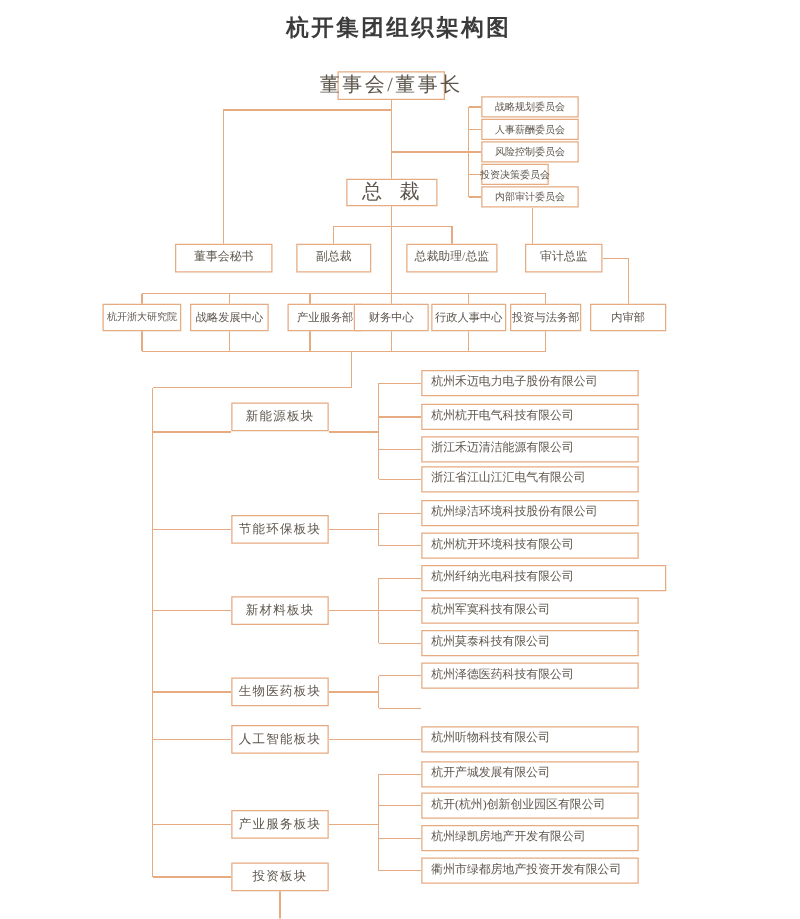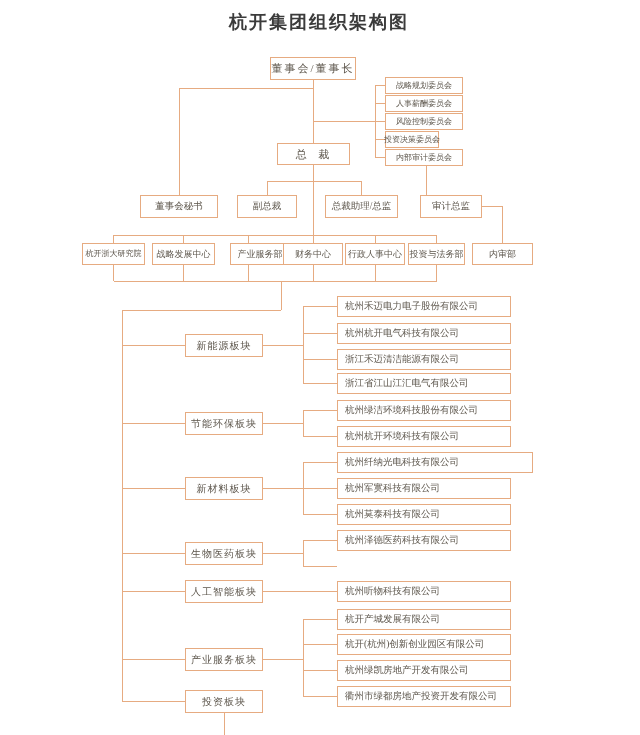--- a/index.html
+++ b/index.html
@@ -23,21 +23,21 @@
     background:#fff;display:flex;align-items:center;justify-content:center;
     font-size:9.5px;line-height:1;white-space:pre;color:var(--text);
   }
   .co{
     position:absolute;box-sizing:border-box;border:1px solid var(--line);
     background:#fff;display:flex;align-items:center;justify-content:flex-start;
     padding-left:7px;font-size:9.5px;line-height:1;white-space:nowrap;color:var(--text);
   }
   .small{font-size:8px;font-family:Liberation Serif, serif;}
   .seg{font-size:10px;letter-spacing:1px;}
-  .big{font-size:11px;letter-spacing:2px;}
+  .big{font-size:16px;letter-spacing:2px;}
 </style>
 </head>
 <body>
 
 <div id="stage">
 
   <svg id="wires" viewBox="0 0 640 735" shape-rendering="crispEdges">
     <path fill="none" stroke="currentColor" stroke-width="1" d="
       M313 80 V143
       M313 88 H179 V195
@@ -90,21 +90,21 @@
   <div class="bx" style="left:420px;top:195px;width:62px;height:23px;">审计总监</div>
 
   <div class="bx small" style="left:82px;top:243px;width:63px;height:22px;">杭开浙大研究院</div>
   <div class="bx" style="left:152px;top:243px;width:63px;height:22px;font-size:9px;">战略发展中心</div>
   <div class="bx" style="left:218px;top:243px;width:60px;height:22px;font-size:9px;margin-left:12px;">产业服务部</div>
   <div class="bx" style="left:283px;top:243px;width:60px;height:22px;font-size:9px;">财务中心</div>
   <div class="bx" style="left:345px;top:243px;width:60px;height:22px;font-size:9px;">行政人事中心</div>
   <div class="bx" style="left:408px;top:243px;width:57px;height:22px;font-size:9px;">投资与法务部</div>
   <div class="bx" style="left:472px;top:243px;width:61px;height:22px;font-size:9px;">内审部</div>
 
-  <div class="bx seg" style="left:185px;top:334px;width:78px;height:23px;">新能源板块</div>
+  <div class="bx seg" style="left:185px;top:322px;width:78px;height:23px;">新能源板块</div>
   <div class="bx seg" style="left:185px;top:412px;width:78px;height:23px;">节能环保板块</div>
   <div class="bx seg" style="left:185px;top:477px;width:78px;height:23px;">新材料板块</div>
   <div class="bx seg" style="left:185px;top:542px;width:78px;height:23px;">生物医药板块</div>
   <div class="bx seg" style="left:185px;top:580px;width:78px;height:23px;">人工智能板块</div>
   <div class="bx seg" style="left:185px;top:648px;width:78px;height:23px;">产业服务板块</div>
   <div class="bx seg" style="left:185px;top:690px;width:78px;height:23px;">投资板块</div>
 
   <div class="co" style="left:337px;top:296px;width:174px;height:21px;">杭州禾迈电力电子股份有限公司</div>
   <div class="co" style="left:337px;top:349px;width:174px;height:21px;">浙江禾迈清洁能源有限公司</div>
   <div class="co" style="left:337px;top:323px;width:174px;height:21px;">杭州杭开电气科技有限公司</div>

